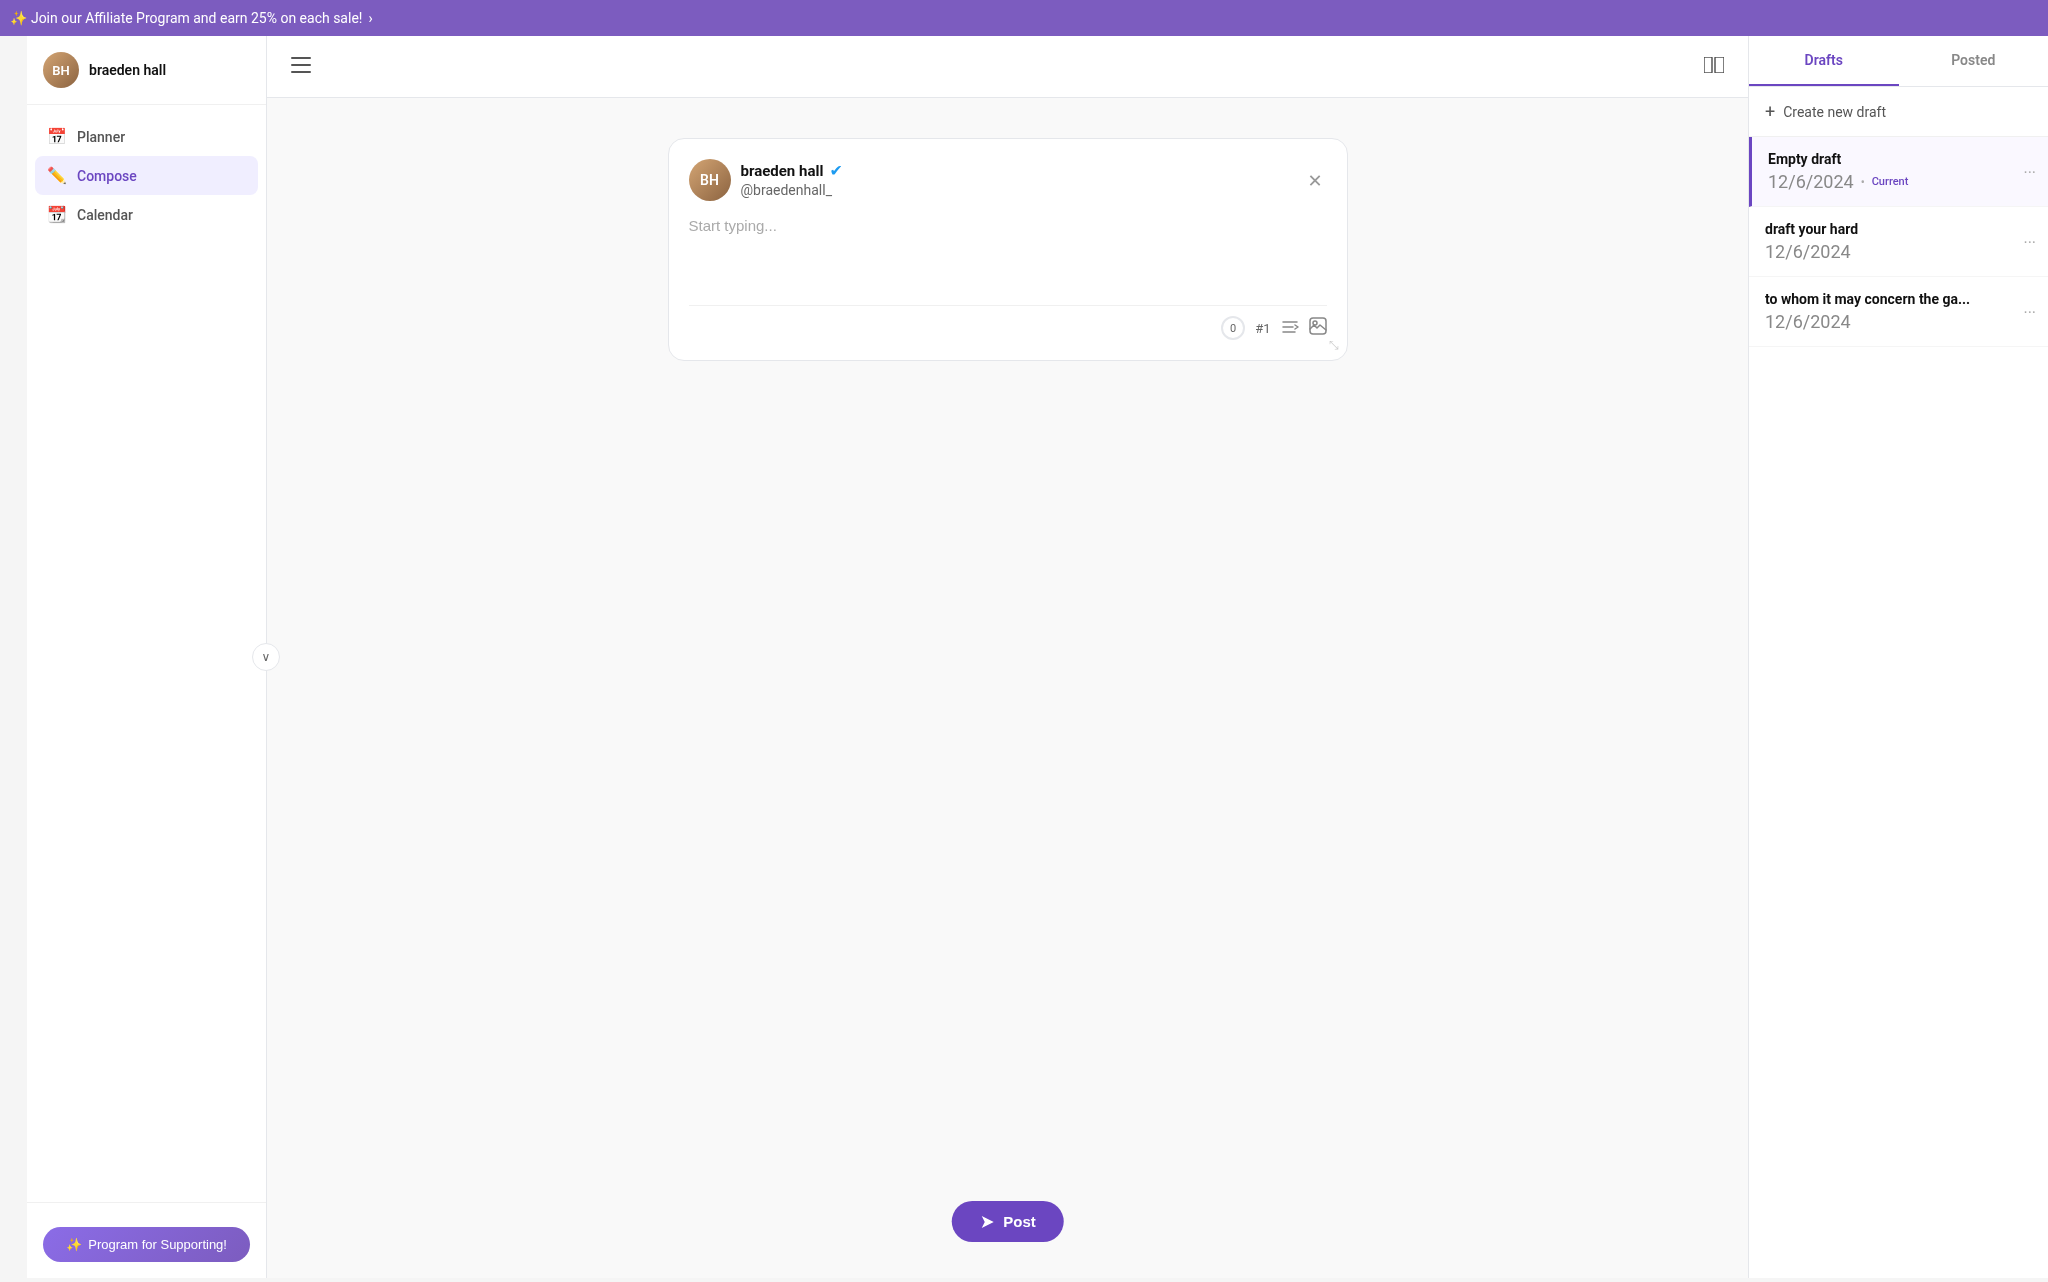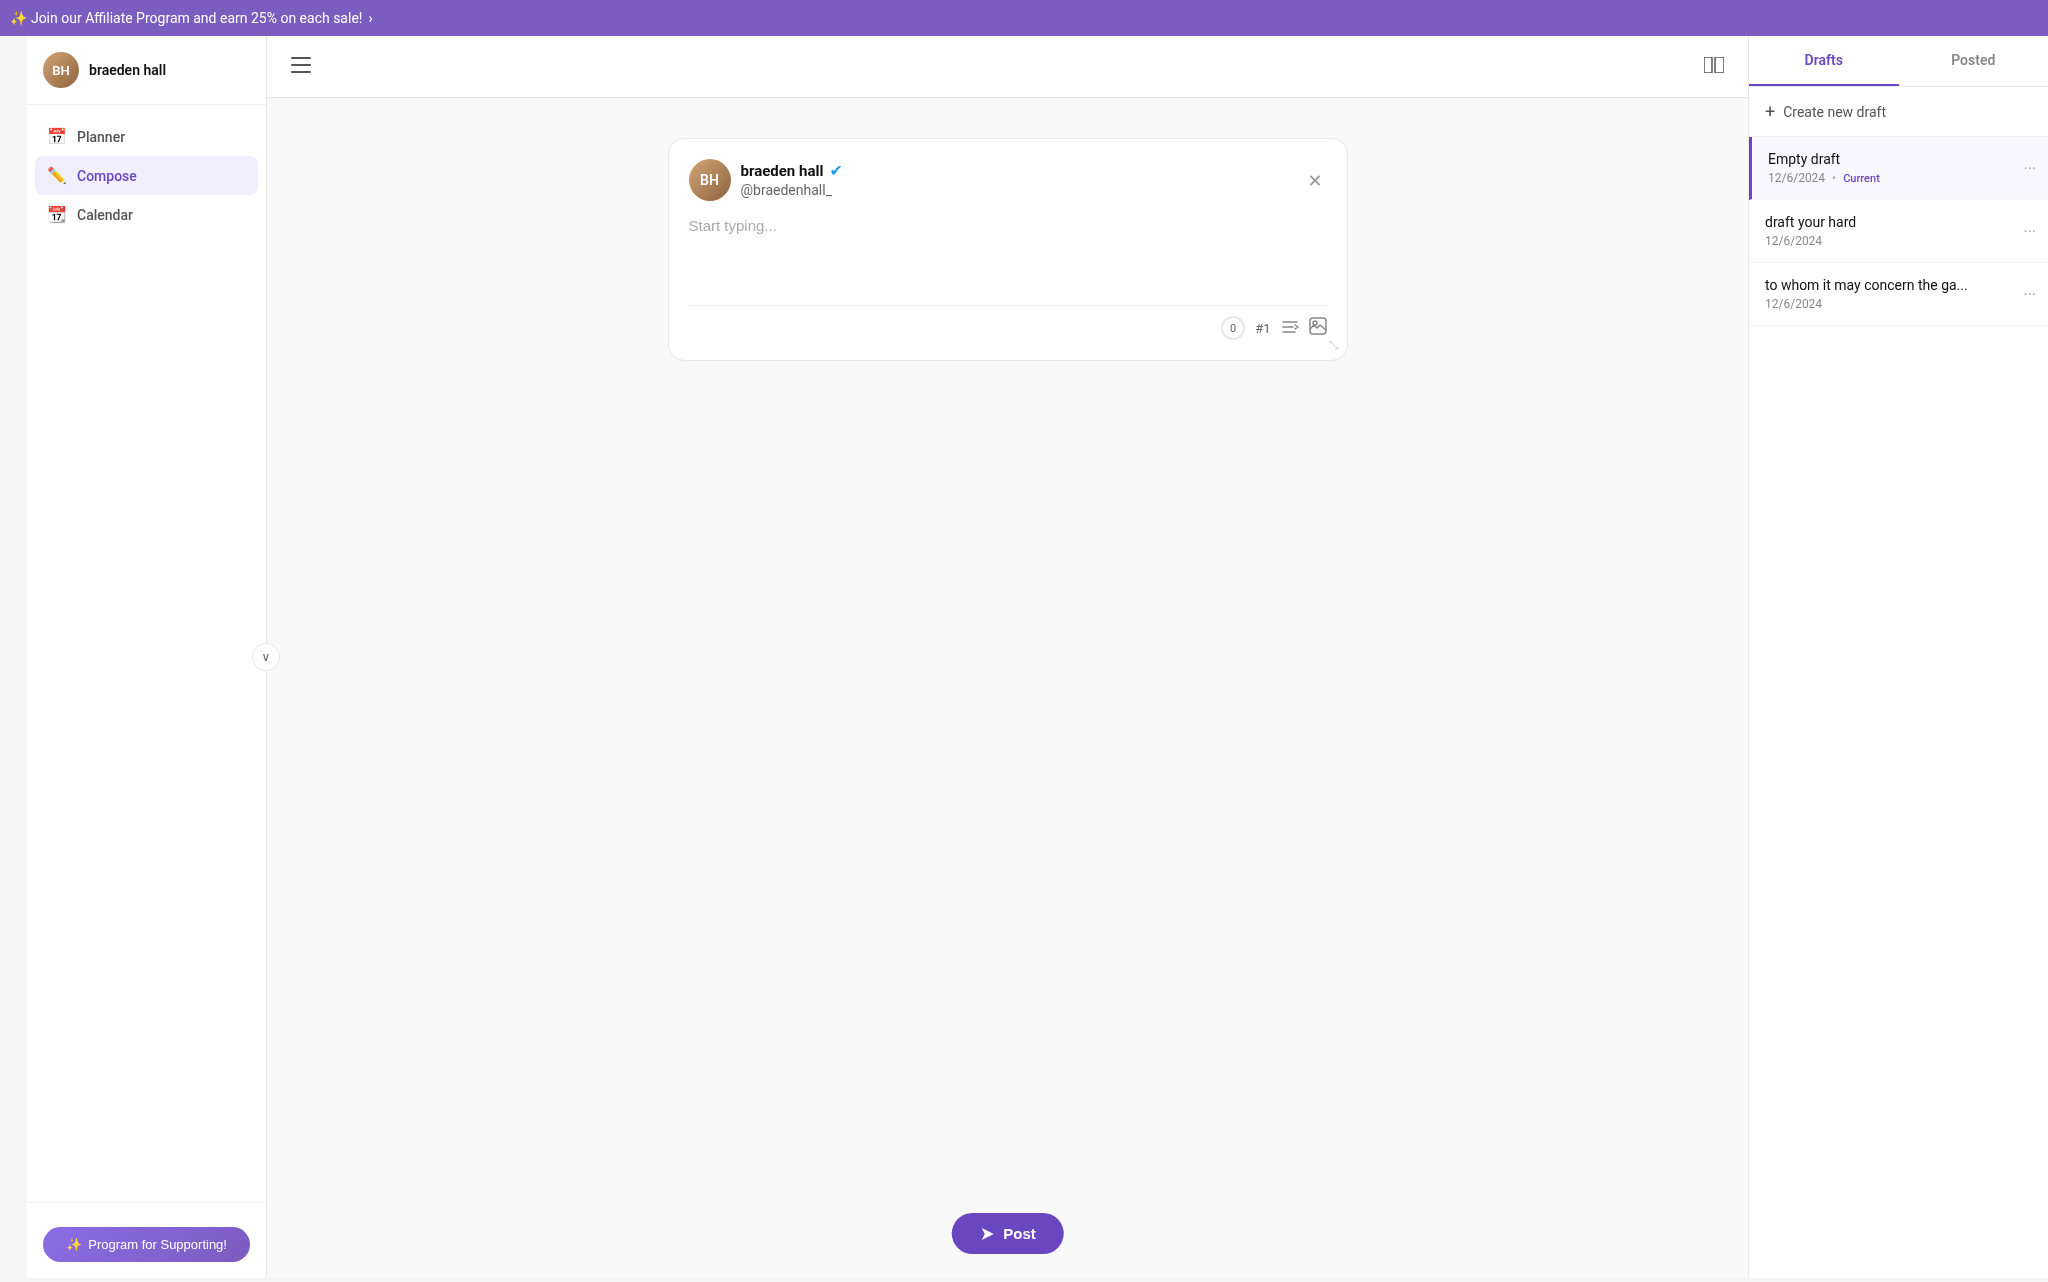--- a/index.html
+++ b/index.html
@@ -292,21 +292,21 @@
     .resize-handle {
       position: absolute;
       bottom: 8px;
       right: 8px;
       color: #ccc;
       font-size: 12px;
     }
 
     .post-btn-area {
       position: absolute;
-      bottom: 24px;
+      bottom: 36px;
       left: 50%;
       transform: translateX(-50%);
     }
 
     .post-btn {
       background: #6b46c1;
       color: white;
       border: none;
       border-radius: 24px;
       padding: 12px 28px;
@@ -365,32 +365,32 @@
     .draft-item {
       padding: 14px 16px;
       border-bottom: 1px solid #f5f5f5;
       cursor: pointer;
       position: relative;
     }
     .draft-item.active { border-left: 3px solid #6b46c1; background: #faf8ff; }
 
     .draft-title {
       font-size: 14px;
-      font-weight: 400;
+      font-weight: 700;
       color: #111;
       margin-bottom: 4px;
     }
 
     .draft-meta {
       display: flex;
       align-items: center;
       justify-content: space-between;
     }
 
-    .draft-date { font-size: 12px; color: #888; }
+    .draft-date { font-size: 18px; color: #888; }
 
     .draft-current {
       font-size: 11px;
       color: #6b46c1;
       font-weight: 500;
     }
 
     .draft-more {
       position: absolute;
       right: 12px;

